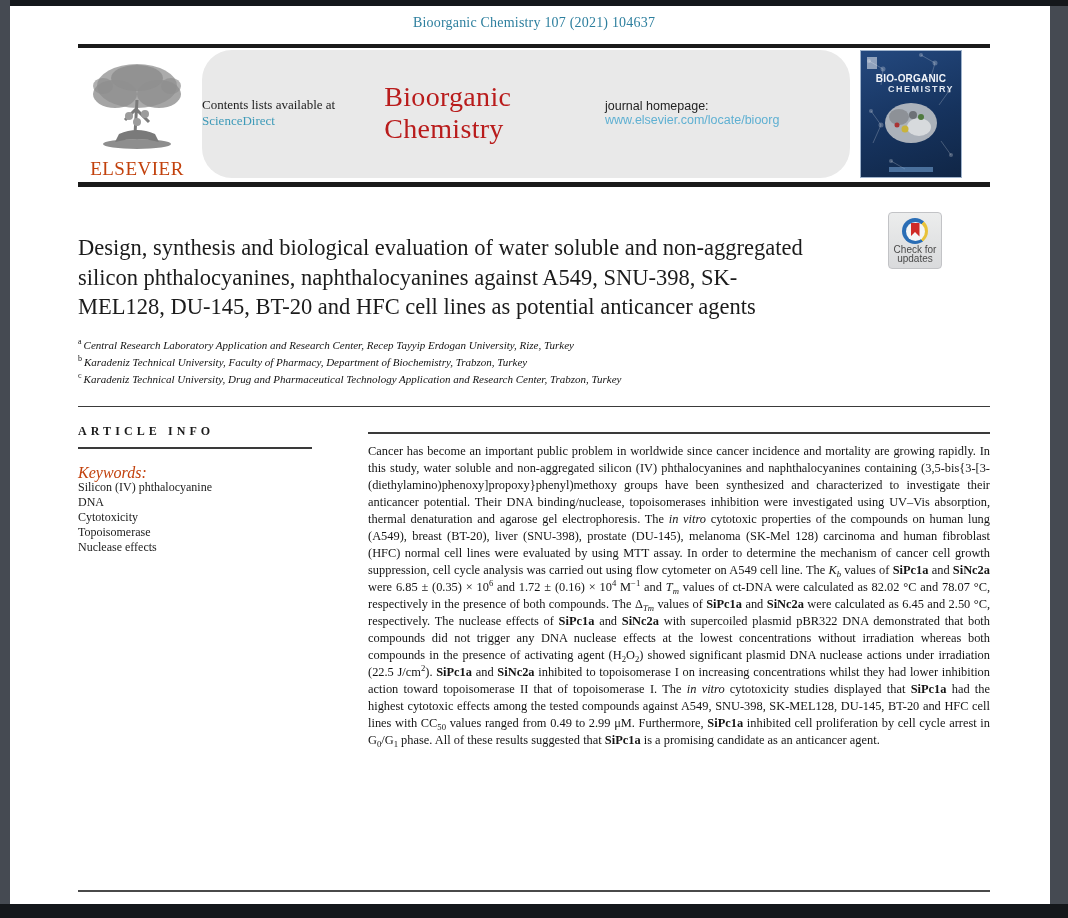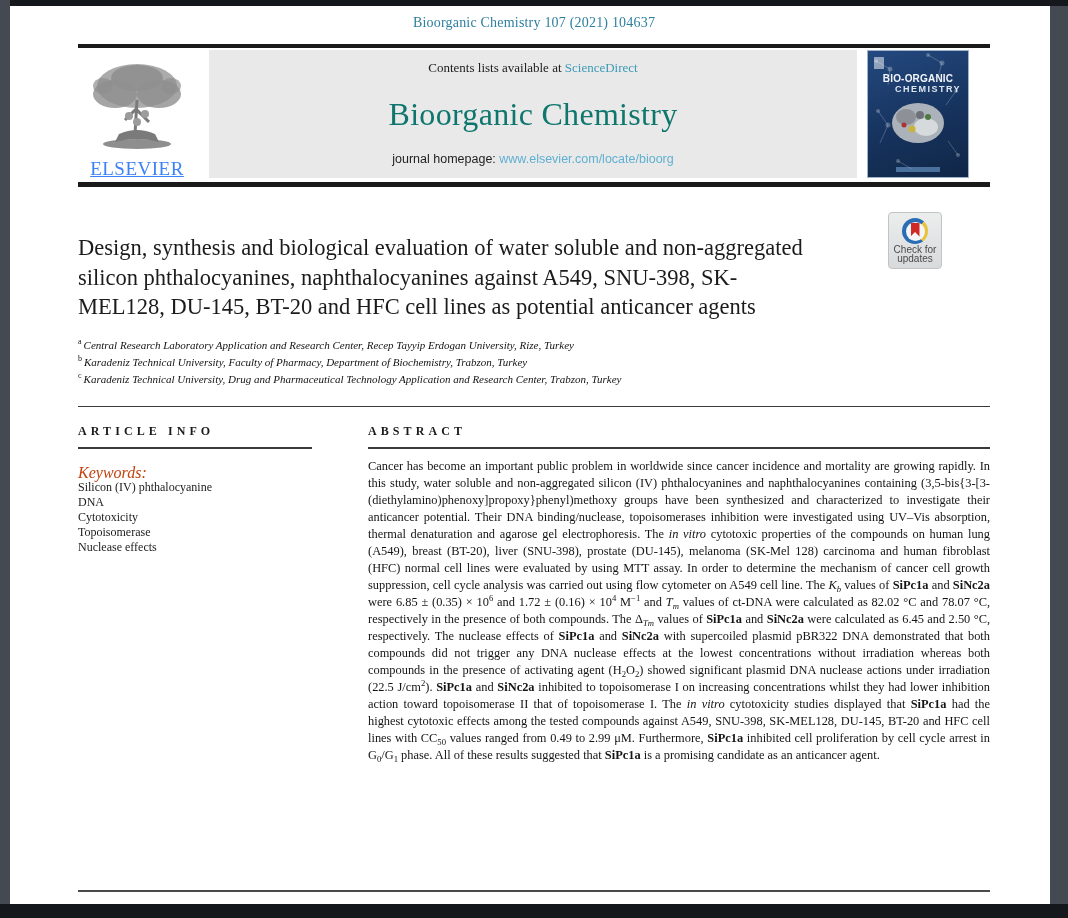--- a/index.html
+++ b/index.html
@@ -21,29 +21,29 @@
     margin-top:9px;text-align:center;
     font-size:14px;color:#2d7f9e;letter-spacing:.2px;
   }
   
   .rule-thick{background:#1a1a1a;}
   .rule-top{margin-top:13px;height:4px;}
   .rule-bot{margin-top:4px;height:5px;}
   .header-row{margin-top:2px;height:128px;display:flex;align-items:stretch;}
   .elsevier{width:118px;display:flex;flex-direction:column;align-items:center;justify-content:flex-start;padding-top:6px;}
   .elsevier svg{display:block;}
-  .elsevier-word{font-size:19px;color:#3b82f6;letter-spacing:.5px;margin-top:2px;font-family:"Liberation Serif",serif;text-decoration:underline;}
+  .elsevier-word{font-size:19px;color:#c2410c;letter-spacing:.5px;margin-top:2px;font-family:"Liberation Serif",serif;}
   .graybox{
-    flex:0 0 648px;margin-left:13px;background:#e9e9e9;
-    display:flex;flex-direction:column;align-items:center;justify-content:space-between;
-    padding:10px 0 12px 0;box-sizing:border-box;
+    flex:0 0 648px;margin-left:6px;background:#e9e9e9;
+    display:flex;flex-direction:row;align-items:center;justify-content:space-between;
+    padding:10px 0 12px 0;box-sizing:border-box;border-radius:30px;
   }
   .contents-line{font-size:13px;color:#1c1c1c;}
   .contents-line a{color:#3d9ab8;text-decoration:none;}
-  .jtitle{font-size:32px;color:#0f766e;letter-spacing:.3px;}
+  .jtitle{font-size:28px;color:#b91c1c;letter-spacing:.3px;}
   .homepage-line{font-family:"Liberation Sans",sans-serif;font-size:12.5px;color:#222;}
   .homepage-line a{color:#5fb0d2;text-decoration:none;}
   .cover{
     width:100px;margin-left:10px;position:relative;border:1px solid #9fb3cc;
     background:linear-gradient(160deg,#24497f 0%,#16335e 55%,#102646 100%);
     overflow:hidden;flex:0 0 100px;
   }
   .cover-line1{position:absolute;top:22px;left:0;right:0;text-align:center;
     font-family:"Liberation Sans",sans-serif;font-weight:bold;font-size:10px;color:#f2f5fa;letter-spacing:.2px;}
   .cover-line2{position:absolute;top:33px;left:0;right:0;text-align:center;
@@ -206,20 +206,19 @@
       <div class="kw-label">Keywords:</div>
       <div id="kw-list">
           <div class="kw">Silicon (IV) phthalocyanine</div>
           <div class="kw">DNA</div>
           <div class="kw">Cytotoxicity</div>
           <div class="kw">Topoisomerase</div>
           <div class="kw">Nuclease effects</div>
         </div>
     </div>
     <div class="col-right">
-      <div class="sec-head">ABSTRACT</div>
       <div class="sec-rule"></div>
       <div class="abstract"><span class="seg-n">Cancer has become an important public problem in worldwide since cancer incidence and mortality are growing rapidly. In this study, water soluble and non-aggregated silicon (IV) phthalocyanines and naphthalocyanines containing (3,5-bis{3-[3-(diethylamino)phenoxy]propoxy}phenyl)methoxy groups have been synthesized and characterized to investigate their anticancer potential. Their DNA binding/nuclease, topoisomerases inhibition were investigated using UV–Vis absorption, thermal denaturation and agarose gel electrophoresis. The </span><span class="seg-i">in vitro</span><span class="seg-n"> cytotoxic properties of the compounds on human lung (A549), breast (BT-20), liver (SNU-398), prostate (DU-145), melanoma (SK-Mel 128) carcinoma and human fibroblast (HFC) normal cell lines were evaluated by using MTT assay. In order to determine the mechanism of cancer cell growth suppression, cell cycle analysis was carried out using flow cytometer on A549 cell line. The </span><span class="seg-i">K</span><span class="seg-isub">b</span><span class="seg-n"> values of </span><span class="seg-b">SiPc1a</span><span class="seg-n"> and </span><span class="seg-b">SiNc2a</span><span class="seg-n"> were 6.85 ± (0.35) × 10</span><span class="seg-sup">6</span><span class="seg-n"> and 1.72 ± (0.16) × 10</span><span class="seg-sup">4</span><span class="seg-n"> M</span><span class="seg-sup">−1</span><span class="seg-n"> and </span><span class="seg-i">T</span><span class="seg-isub">m</span><span class="seg-n"> values of ct-DNA were calculated as 82.02 °C and 78.07 °C, respectively in the presence of both compounds. The Δ</span><span class="seg-isub">Tm</span><span class="seg-n"> values of </span><span class="seg-b">SiPc1a</span><span class="seg-n"> and </span><span class="seg-b">SiNc2a</span><span class="seg-n"> were calculated as 6.45 and 2.50 °C, respectively. The nuclease effects of </span><span class="seg-b">SiPc1a</span><span class="seg-n"> and </span><span class="seg-b">SiNc2a</span><span class="seg-n"> with supercoiled plasmid pBR322 DNA demonstrated that both compounds did not trigger any DNA nuclease effects at the lowest concentrations without irradiation whereas both compounds in the presence of activating agent (H</span><span class="seg-sub">2</span><span class="seg-n">O</span><span class="seg-sub">2</span><span class="seg-n">) showed significant plasmid DNA nuclease actions under irradiation (22.5 J/cm</span><span class="seg-sup">2</span><span class="seg-n">). </span><span class="seg-b">SiPc1a</span><span class="seg-n"> and </span><span class="seg-b">SiNc2a</span><span class="seg-n"> inhibited to topoisomerase I on increasing concentrations whilst they had lower inhibition action toward topoisomerase II that of topoisomerase I. The </span><span class="seg-i">in vitro</span><span class="seg-n"> cytotoxicity studies displayed that </span><span class="seg-b">SiPc1a</span><span class="seg-n"> had the highest cytotoxic effects among the tested compounds against A549, SNU-398, SK-MEL128, DU-145, BT-20 and HFC cell lines with CC</span><span class="seg-sub">50</span><span class="seg-n"> values ranged from 0.49 to 2.99 μM. Furthermore, </span><span class="seg-b">SiPc1a</span><span class="seg-n"> inhibited cell proliferation by cell cycle arrest in G</span><span class="seg-sub">0</span><span class="seg-n">/G</span><span class="seg-sub">1</span><span class="seg-n"> phase. All of these results suggested that </span><span class="seg-b">SiPc1a</span><span class="seg-n"> is a promising candidate as an anticancer agent.</span></div>
     </div>
   </div>
 
   <div class="final-rule"></div>
 </div>
 
 </body></html>

